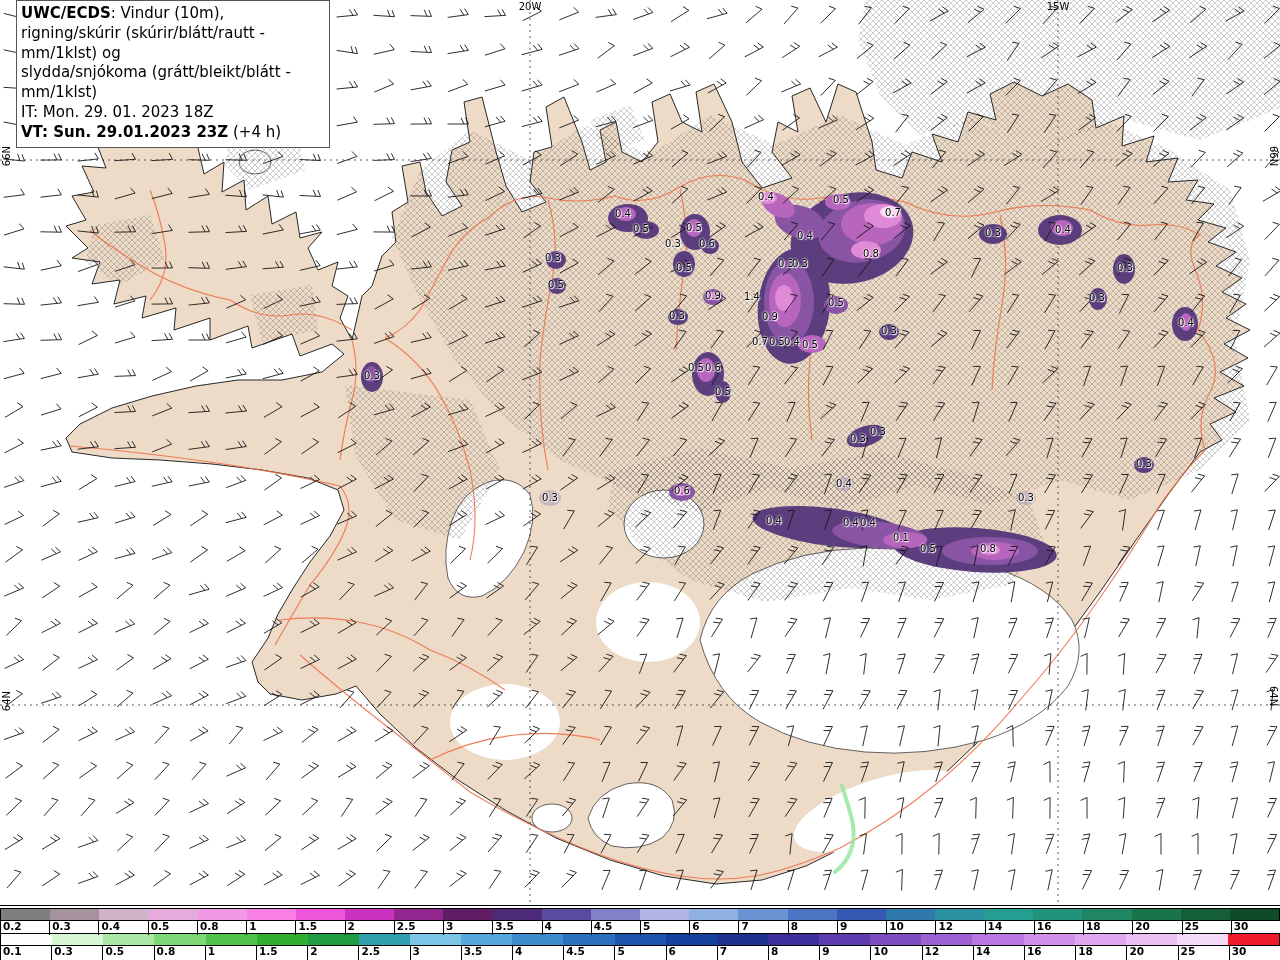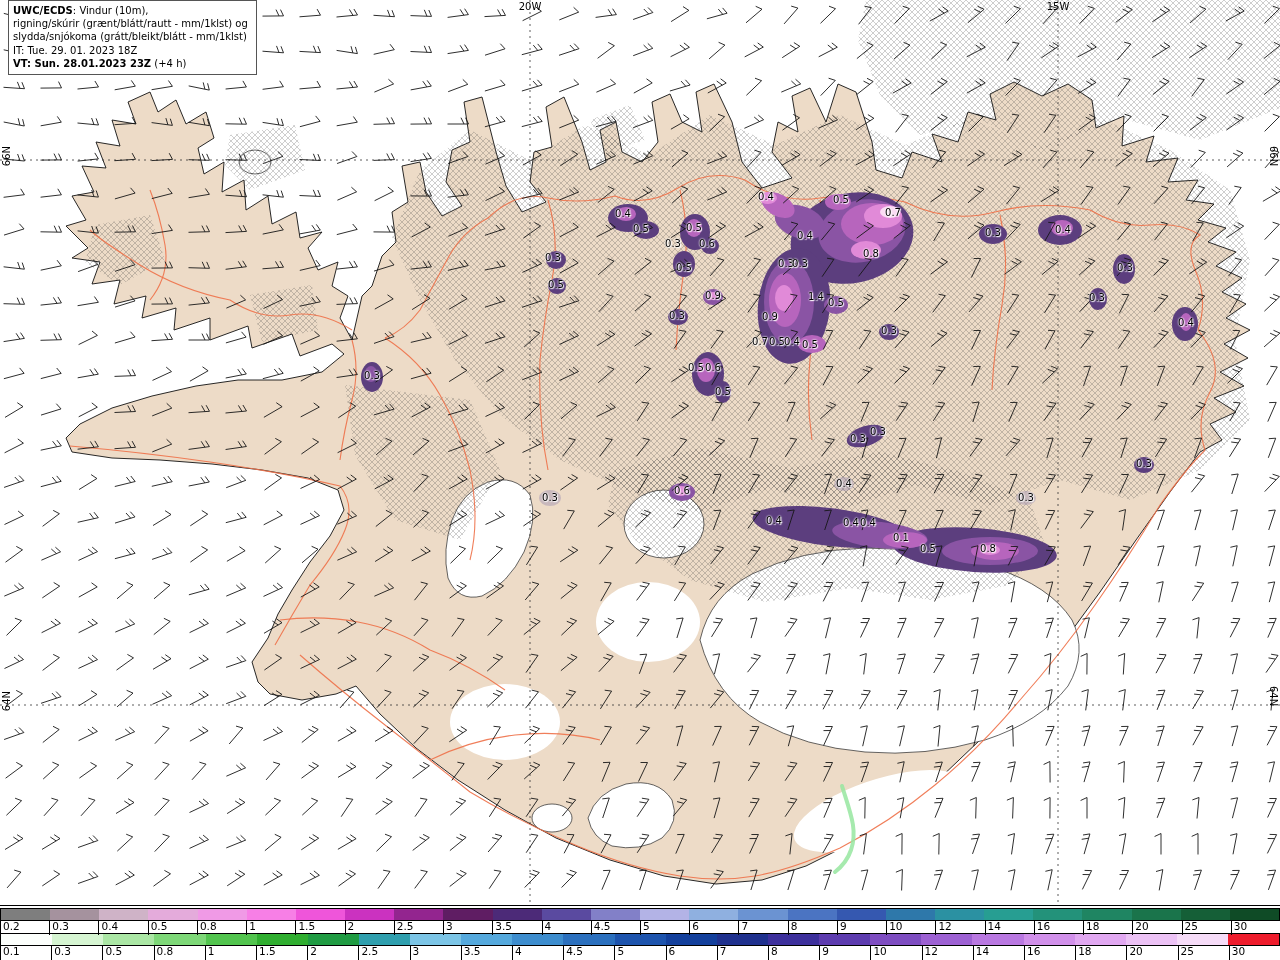--- a/index.html
+++ b/index.html
@@ -23,31 +23,31 @@
   
   #value-labels{position:absolute;left:0;top:0;width:1280px;height:905px;pointer-events:none;}
   .vlabel{position:absolute;transform:translate(-50%,-50%);font-size:10px;color:#000;
           text-shadow:0 0 2px #fff,0 0 2px #fff,1px 1px 1px #fff;white-space:nowrap;}
   #grid-labels{position:absolute;left:0;top:0;width:1280px;height:905px;pointer-events:none;}
   .gtop{position:absolute;top:1px;transform:translateX(-50%);font-size:10px;color:#000;}
   .gleft{position:absolute;left:1px;font-size:10px;color:#000;writing-mode:vertical-rl;transform:rotate(180deg);}
   .gright{position:absolute;right:1px;font-size:10px;color:#000;writing-mode:vertical-rl;}
 
   
-  #title-box{position:absolute;left:8px;top:0;background:#fff;border:1px solid #555;
-             padding:3px 8px 4px 4px;font-size:10px;line-height:1.32;color:#000;z-index:30;max-width:300px;}
+  #title-box{position:absolute;left:16px;top:0;background:#fff;border:1px solid #555;
+             padding:3px 8px 4px 4px;font-size:15px;line-height:1.32;color:#000;z-index:30;max-width:300px;}
   #title-box b{font-weight:bold;}
 
   
   #colorbars{position:absolute;left:0;bottom:0;width:1280px;height:55px;background:#fff;z-index:25;
              border-top:1px solid #000;padding-top:2px;box-sizing:border-box;}
   .cbar{display:flex;height:13px;border:1px solid #000;box-sizing:border-box;}
   .cbar .seg{flex:1;}
   .cbar-ticks{position:relative;height:12px;font-size:10.5px;color:#000;}
-  .cbar-ticks .tick{position:absolute;top:0;padding-left:2px;border-left:1px solid #000;height:14px;line-height:11px;}
+  .cbar-ticks .tick{position:absolute;top:0;padding-left:2px;border-left:1px solid #000;height:14px;line-height:11px;font-weight:bold;}
 </style>
 </head>
 <body>
 
 <div id="stage">
 
   <svg id="map-svg" width="1280" height="905">
     <defs>
       <pattern id="xhatch" width="6" height="6" patternUnits="userSpaceOnUse">
         <path d="M0,6 L6,0 M0,0 L6,6" stroke="#3a3a3a" stroke-width="0.5"></path>
@@ -179,21 +179,21 @@
       <div class="vlabel" style="left: 673px; top: 243px;">0.3</div>
       <div class="vlabel" style="left: 707px; top: 243px;">0.6</div>
       <div class="vlabel" style="left: 684px; top: 267px;">0.5</div>
       <div class="vlabel" style="left: 766px; top: 196px;">0.4</div>
       <div class="vlabel" style="left: 841px; top: 199px;">0.5</div>
       <div class="vlabel" style="left: 893px; top: 212px;">0.7</div>
       <div class="vlabel" style="left: 805px; top: 235px;">0.4</div>
       <div class="vlabel" style="left: 871px; top: 253px;">0.8</div>
       <div class="vlabel" style="left: 786px; top: 263px;">0.3</div>
       <div class="vlabel" style="left: 800px; top: 263px;">0.3</div>
-      <div class="vlabel" style="left: 816px; top: 296px;">1.4</div>
+      <div class="vlabel" style="left: 752px; top: 296px;">1.4</div>
       <div class="vlabel" style="left: 770px; top: 316px;">0.9</div>
       <div class="vlabel" style="left: 836px; top: 302px;">0.5</div>
       <div class="vlabel" style="left: 760px; top: 341px;">0.7</div>
       <div class="vlabel" style="left: 777px; top: 341px;">0.5</div>
       <div class="vlabel" style="left: 792px; top: 341px;">0.4</div>
       <div class="vlabel" style="left: 810px; top: 344px;">0.5</div>
       <div class="vlabel" style="left: 889px; top: 330px;">0.3</div>
       <div class="vlabel" style="left: 713px; top: 295px;">0.9</div>
       <div class="vlabel" style="left: 677px; top: 315px;">0.3</div>
       <div class="vlabel" style="left: 696px; top: 367px;">0.5</div>
@@ -224,24 +224,24 @@
       <div class="gtop" style="left: 530px;">20W</div>
       <div class="gtop" style="left: 1058px;">15W</div>
       <div class="gleft" style="top: 146px;">66N</div>
       <div class="gleft" style="top: 691px;">64N</div>
       <div class="gright" style="top: 146px;">66N</div>
       <div class="gright" style="top: 686px;">64N</div>
     </div>
 
   <div id="title-box">
     <div><b>UWC/ECDS</b><span>: Vindur (10m),</span></div>
-    <div>rigning/skúrir (grænt/blátt/rautt - mm/1klst) og</div>
+    <div>rigning/skúrir (skúrir/blátt/rautt - mm/1klst) og</div>
     <div>slydda/snjókoma (grátt/bleikt/blátt - mm/1klst)</div>
-    <div>IT: Tue. 29. 01. 2023 18Z</div>
-    <div><b>VT: Sun. 28.01.2023 23Z</b><span> (+4 h)</span></div>
+    <div>IT: Mon. 29. 01. 2023 18Z</div>
+    <div><b>VT: Sun. 29.01.2023 23Z</b><span> (+4 h)</span></div>
   </div>
 
   <div id="colorbars">
       <div class="cbar">
         <div class="seg" style="background: rgb(126, 126, 126);"></div>
         <div class="seg" style="background: rgb(165, 146, 158);"></div>
         <div class="seg" style="background: rgb(207, 179, 199);"></div>
         <div class="seg" style="background: rgb(228, 171, 219);"></div>
         <div class="seg" style="background: rgb(240, 154, 230);"></div>
         <div class="seg" style="background: rgb(247, 127, 230);"></div>

